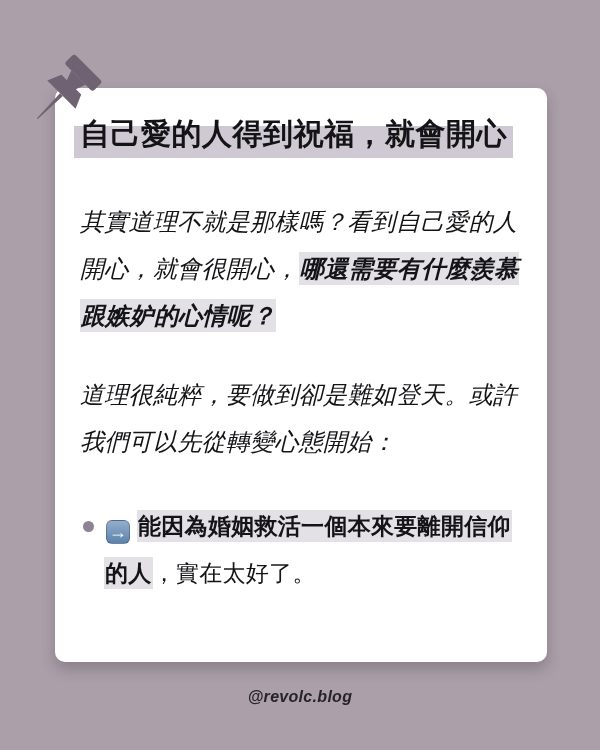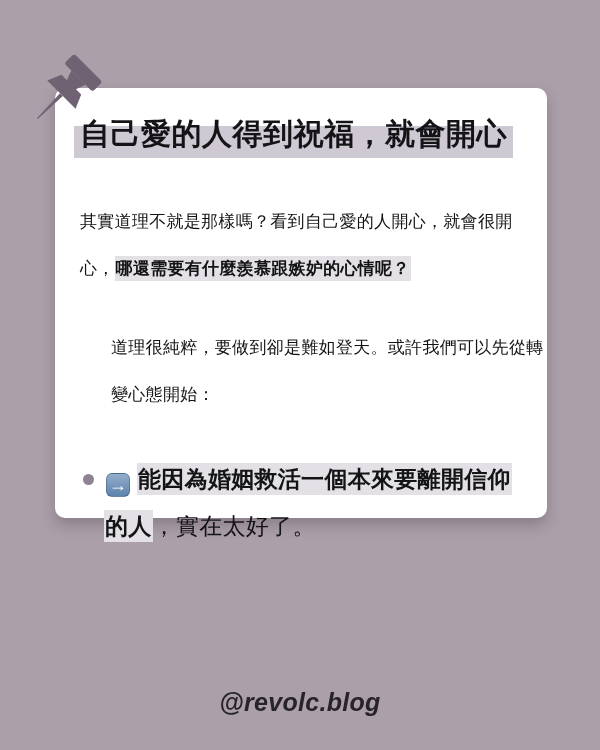--- a/index.html
+++ b/index.html
@@ -24,21 +24,21 @@
     position: relative;
     width: 600px;
     height: 750px;
     background: var(--background);
   }
   .card {
     position: absolute;
     left: 55px;
     top: 88px;
     width: 492px;
-    height: 430px;
+    height: 574px;
     background: var(--card);
     border-radius: 10px;
     box-shadow: 0 7px 14px rgba(55, 45, 55, 0.28);
     padding: 0 27px 0 25px;
   }
   .pin-wrap {
     position: absolute;
     left: 22px;
     top: 54px;
     width: 76px;
@@ -55,28 +55,29 @@
     color: var(--text);
     letter-spacing: 0.5px;
     white-space: nowrap;
   }
   .title .title-hl {
     background: linear-gradient(180deg, transparent 9px, var(--title-highlight) 9px);
     padding: 0 6px 8px 6px;
   }
   .para {
     width: 440px;
-    font-size: 17px;
+    font-size: 24px;
     line-height: 47px;
     color: var(--text);
     font-weight: 500;
     letter-spacing: 0.3px;
+    font-style: italic;
   }
   .para-1 { margin-top: 48px; }
-  .para-2 { margin-top: 32px; margin-left: 31px; }
+  .para-2 { margin-top: 32px; }
   .hl {
     background: var(--body-highlight);
     font-weight: 800;
     padding: 3px 1px;
     -webkit-box-decoration-break: clone;
     box-decoration-break: clone;
   }
   .bullet-item {
     position: relative;
     margin-top: 38px;
@@ -116,21 +117,21 @@
     line-height: 22px;
   }
   .footer {
     position: absolute;
     left: 0;
     right: 0;
     top: 688px;
     text-align: center;
     font-style: italic;
     font-weight: 600;
-    font-size: 25px;
+    font-size: 16px;
     letter-spacing: 0.3px;
     color: #26242a;
   }
 </style>
 </head>
 <body>
 
 <div class="page">
 
   <div class="pin-wrap">

